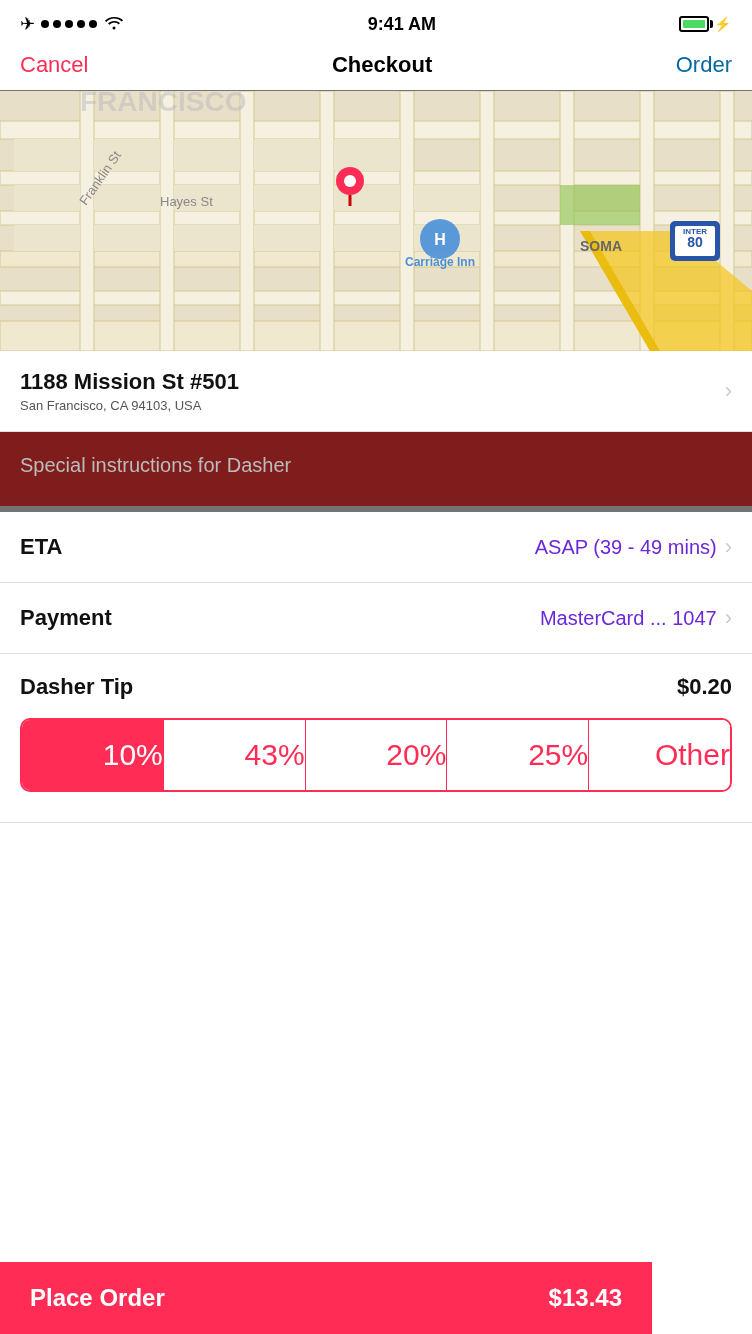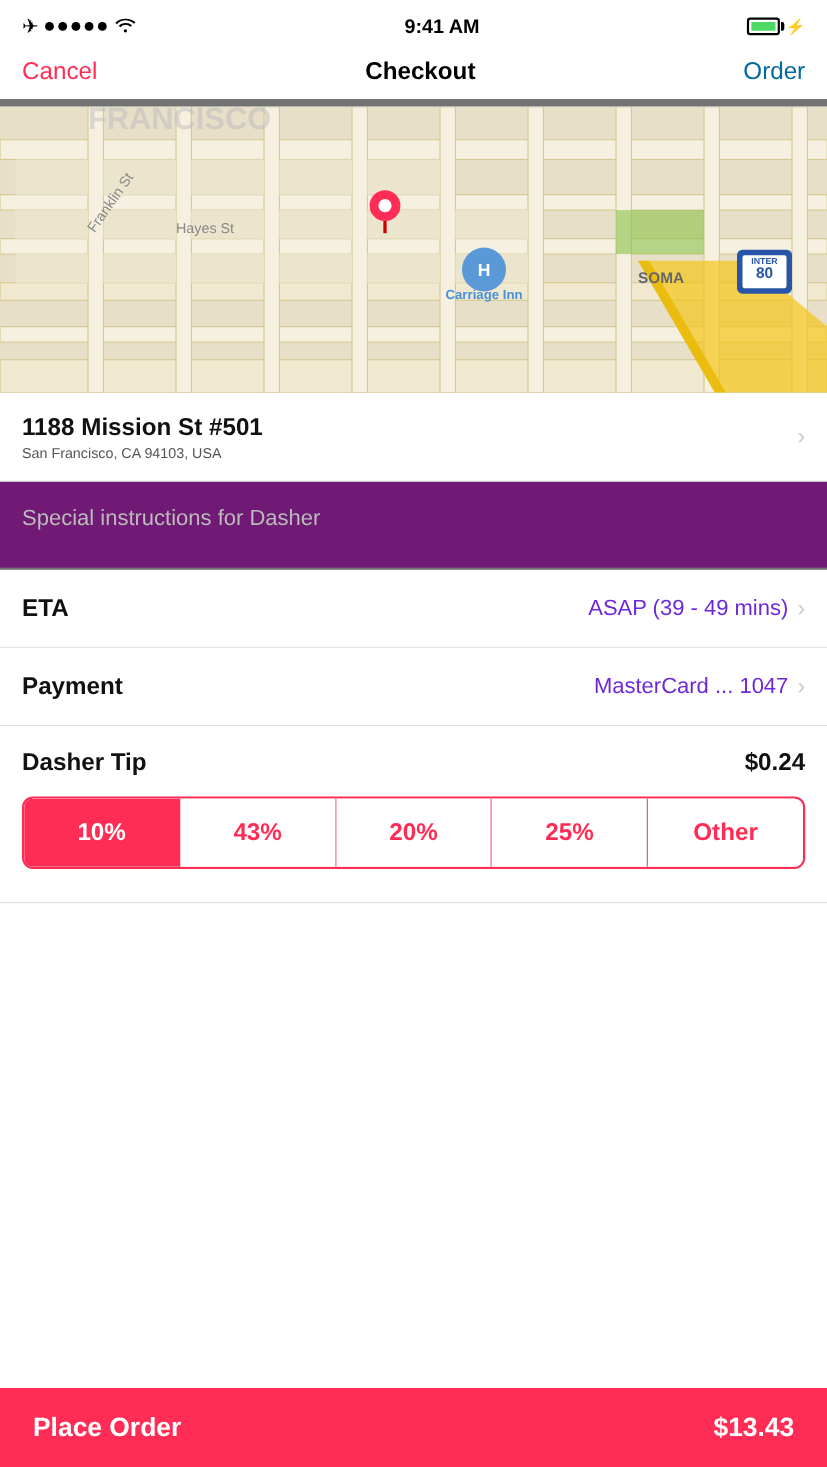--- a/index.html
+++ b/index.html
@@ -78,21 +78,21 @@
     }
     .bolt-icon { font-size: 14px; color: #000; }
 
     
     .nav-bar {
       display: flex;
       align-items: center;
       justify-content: space-between;
       padding: 8px 20px 12px;
       background: #fff;
-      border-bottom: 7px solid #737373;
+      border-bottom: 1px solid #737373;
     }
     .nav-cancel {
       font-size: 22px;
       color: #ff2d55;
       font-weight: 400;
       cursor: pointer;
       background: none;
       border: none;
     }
     .nav-title {
@@ -144,22 +144,22 @@
     }
     .chevron {
       color: #ccc;
       font-size: 22px;
       font-weight: 300;
     }
 
     
     .instructions-row {
       padding: 22px 20px;
-      background: #701a75;
-      border-bottom: 2px solid #737373;
+      background: #7f1d1d;
+      border-bottom: 6px solid #737373;
       min-height: 80px;
     }
     .instructions-placeholder {
       font-size: 20px;
       color: #bbb;
     }
 
     
     .info-row {
       display: flex;
@@ -210,43 +210,43 @@
     .tip-buttons {
       display: flex;
       border: 2px solid #ff2d55;
       border-radius: 10px;
       overflow: hidden;
       margin-bottom: 20px;
     }
     .tip-btn {
       flex: 1;
       padding: 18px 0;
-      font-size: 22px;
-      font-weight: 700;
-      text-align: center;
+      font-size: 30px;
+      font-weight: 400;
+      text-align: right;
       cursor: pointer;
       border: none;
       border-right: 1px solid #ff2d55;
       background: #fff;
       color: #ff2d55;
     }
     .tip-btn:last-child {
       border-right: none;
     }
     .tip-btn.active {
       background: #ff2d55;
       color: #fff;
     }
 
     
     .bottom-bar {
       position: fixed;
       bottom: 0;
       left: 0;
-      width: 752px;
+      width: 652px;
       background: #ff2d55;
       padding: 22px 30px;
       display: flex;
       justify-content: space-between;
       align-items: center;
       cursor: pointer;
     }
     .place-order-label {
       font-size: 24px;
       font-weight: 600;
@@ -390,21 +390,21 @@
   <span class="info-label">Payment</span>
   <div class="info-value">
     <span class="info-value-text">MasterCard ... 1047</span>
     <span class="chevron">›</span>
   </div>
 </div>
 
 <div class="tip-section">
   <div class="tip-header">
     <span class="tip-label">Dasher Tip</span>
-    <span class="tip-amount">$0.24</span>
+    <span class="tip-amount">$0.20</span>
   </div>
   <div class="tip-buttons">
     <button class="tip-btn active">10%</button>
     <button class="tip-btn">43%</button>
     <button class="tip-btn">20%</button>
     <button class="tip-btn">25%</button>
     <button class="tip-btn">Other</button>
   </div>
 </div>
 

